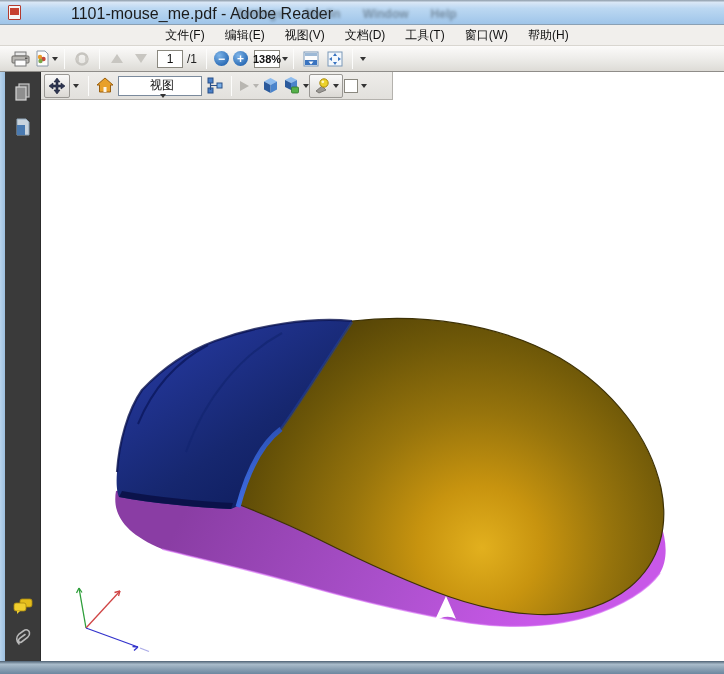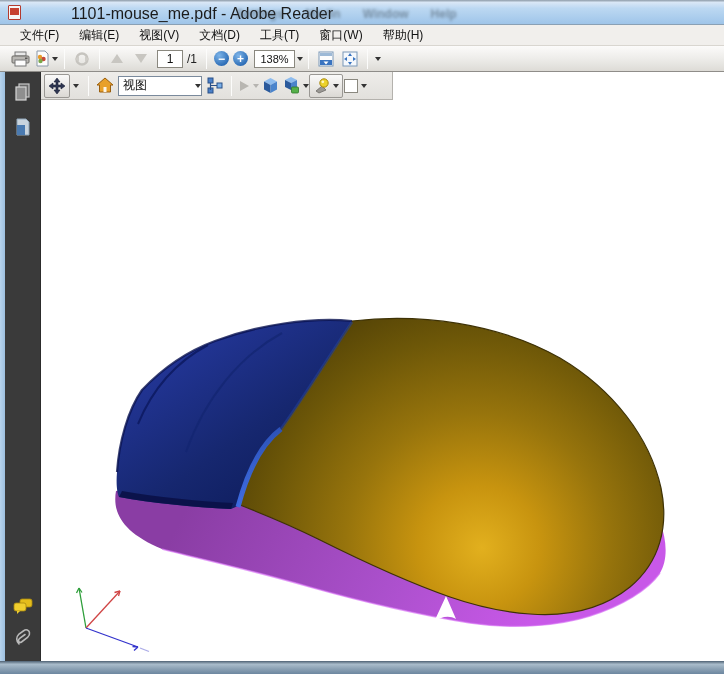--- a/index.html
+++ b/index.html
@@ -16,60 +16,60 @@
     border-bottom:1px solid #8aa0b4;
   }
   .pdf-icon{position:absolute;left:8px;top:5px;width:13px;height:15px;background:#f6f6f6;border:1px solid #b43a2e;border-radius:1px;}
   .pdf-icon::before{content:"";position:absolute;left:1px;top:2px;width:9px;height:7px;background:#c7402f;}
   .title-text{position:absolute;left:24px;top:5px;font-size:16px;color:#1b1b1b;margin-left:47px;}
   .ghost-menu{position:absolute;left:236px;top:7px;display:flex;gap:22px;filter:blur(1.5px);opacity:.5;}
   .ghost-menu span{font-size:12px;color:#3c4a57;font-weight:bold;}
   
   .menubar{
     height:21px;background:#f1efec;border-bottom:1px solid #d9d6d0;
-    display:flex;align-items:center;padding-left:10px;
+    display:flex;align-items:center;padding-left:10px;justify-content:center;
   }
   .menu-item{font-size:12px;color:#111;padding:0 10px;line-height:20px;cursor:default;}
   
   .toolbar{
     height:26px;background:linear-gradient(180deg,#fcfbfa 0%,#ecebe8 55%,#dddbd6 100%);
     border-bottom:1px solid #8f8d89;
     display:flex;align-items:center;padding-left:8px;
   }
   .tb-sep{width:1px;height:20px;background:#b7b4af;margin:0 5px;border-right:1px solid #fcfcfb;}
   .tb-btn{display:flex;align-items:center;justify-content:center;height:22px;min-width:24px;border:1px solid transparent;border-radius:2px;}
   .caret{width:0;height:0;border-left:3px solid transparent;border-right:3px solid transparent;border-top:4px solid #333;margin-left:2px;}
   .caret.dis{border-top-color:#b6b4b0;}
   .arrow-up,.arrow-down{width:0;height:0;border-left:6px solid transparent;border-right:6px solid transparent;margin:0 3px;}
   .arrow-up{border-bottom:9px solid #c8c6c1;}
   .arrow-down{border-top:9px solid #c8c6c1;}
   .page-box{width:26px;height:18px;border:1px solid #8a887f;background:#fff;font-size:12px;text-align:center;line-height:16px;color:#111;margin:0 4px;}
   .page-total{font-size:12px;color:#222;margin-right:4px;}
   .zoom-circle{width:15px;height:15px;border-radius:50%;
     background:radial-gradient(circle at 35% 30%,#7db4e8,#2f6fb8 70%,#235a9a);
     color:#fff;font-size:12px;font-weight:bold;display:flex;align-items:center;justify-content:center;margin:0 2px;line-height:0;}
-  .zoom-box{width:41px;height:18px;border:1px solid #8a887f;background:#fff;font-size:11px;color:#111;display:flex;align-items:center;justify-content:center;margin-left:4px;}
+  .zoom-box{width:26px;height:18px;border:1px solid #8a887f;background:#fff;font-size:11px;color:#111;display:flex;align-items:center;justify-content:center;margin-left:4px;font-weight:bold;}
   .find-box{width:112px;height:19px;border:1px solid #8a95a5;background:#fff;font-size:12px;color:#222;padding:0 4px;outline:none;}
   .find-box::placeholder{color:#333;opacity:1;}
   
   .main{position:relative;display:flex;height:589px;}
   .win-edge-left{width:5px;background:linear-gradient(90deg,#b7d3ec,#9dbfde);}
   .sidebar{position:relative;width:36px;background:#3a3a3a;border-right:1px solid #2c2c2c;}
   .side-icon{position:absolute;left:7px;width:22px;height:22px;display:flex;align-items:center;justify-content:center;}
   .content{position:relative;flex:1;background:#ffffff;}
   
   .toolbar3d{
     position:absolute;left:0;top:0;width:352px;height:28px;z-index:3;
     background:linear-gradient(180deg,#eeedea,#e2e0dc);
     border-bottom:1px solid #b4b2ad;border-right:1px solid #b4b2ad;
     display:flex;align-items:center;padding-left:3px;
   }
   .t3-btn{display:flex;align-items:center;justify-content:center;height:24px;min-width:22px;}
   .t3-raised{border:1px solid #9a9894;border-radius:2px;background:linear-gradient(180deg,#fafaf9,#dbd9d4);}
-  .view-combo{display:flex;align-items:center;width:84px;height:20px;border:1px solid #7a8a9c;background:#fff;margin:0 2px;padding-left:4px;}
+  .view-combo{display:flex;align-items:center;width:84px;height:20px;border:1px solid #7a8a9c;background:#fff;margin:0 2px;padding-left:4px;flex-direction:column;}
   .view-combo .label{flex:1;font-size:12px;color:#111;}
   
   .win-edge-bottom{height:13px;background:linear-gradient(180deg,#4e6173 0%,#a9bccb 25%,#8ba1b4 60%,#6d87a0 100%);}
   
   .canvas3d{position:absolute;inset:0;z-index:1;}
   svg{display:block;}
 </style>
 </head>
 <body>
 

